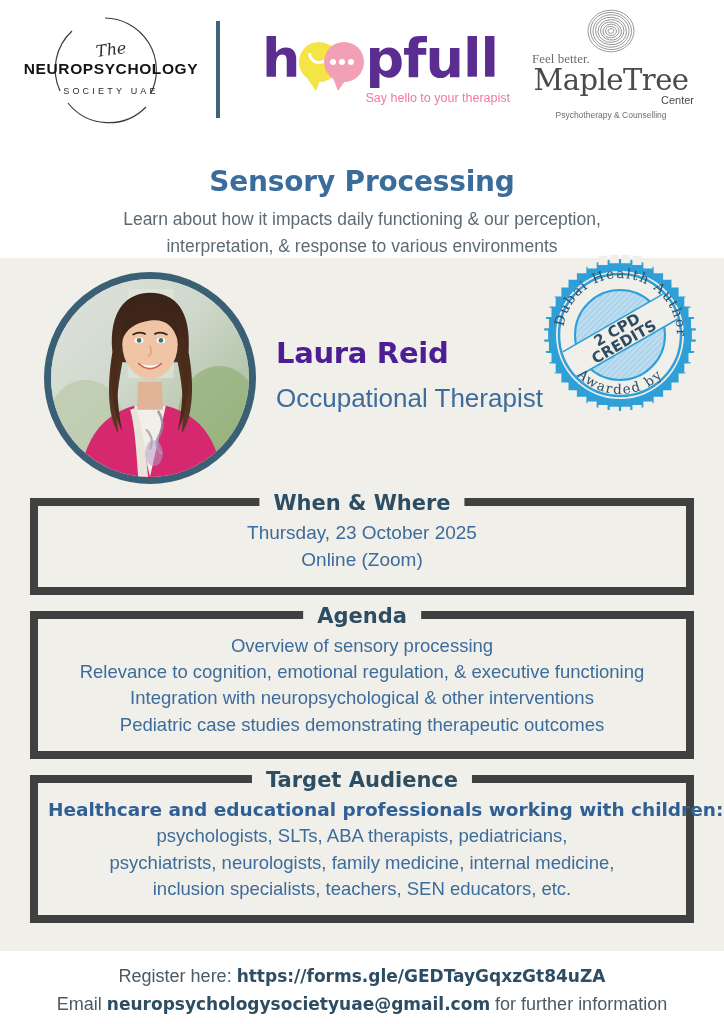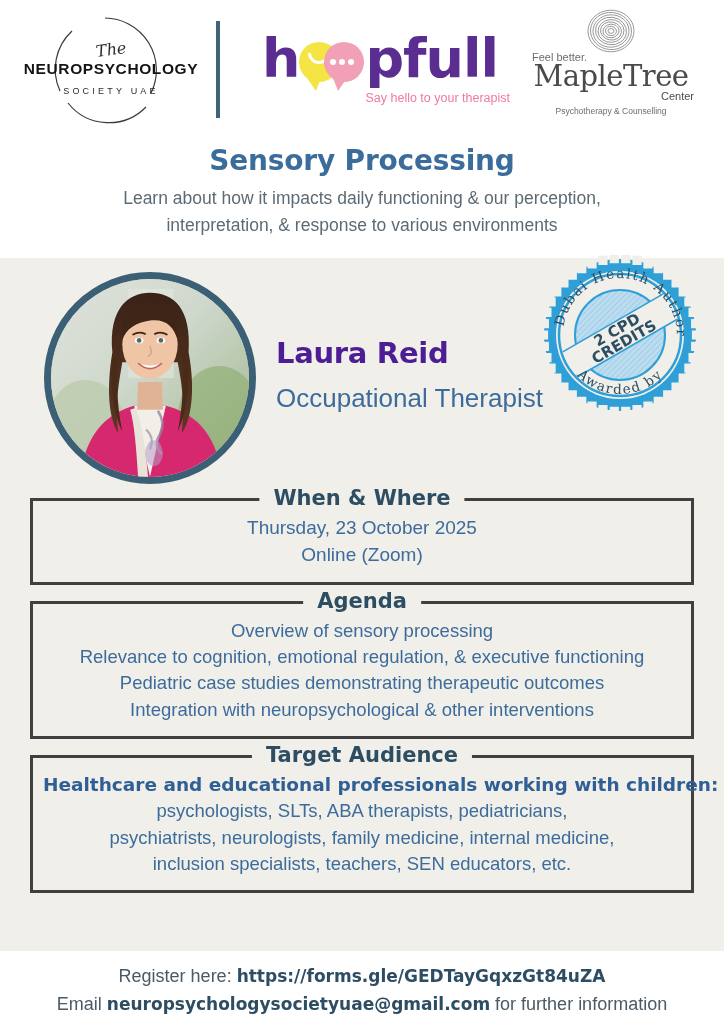--- a/index.html
+++ b/index.html
@@ -193,22 +193,22 @@
     width: 190px;
     flex: 0 0 auto;
     display: flex;
     flex-direction: column;
     align-items: center;
     justify-content: flex-start;
     height: 120px;
   }
   .maple-rings { width: 52px; height: 44px; display:block; }
   .maple-feel {
-    font-family: Liberation Sans, sans-serif;
-    font-size: 11px;
+    font-family: Liberation Serif, serif;
+    font-size: 13px;
     color: #6d6d6d;
     align-self: flex-start;
     margin-left: 16px;
     margin-top: -2px;
   }
   .maple-name {
     font-family: "DejaVu Serif", serif;
     font-size: 29px;
     color: #4a4a4a;
     line-height: 1;
@@ -227,20 +227,21 @@
     font-family: "Liberation Sans", sans-serif;
     font-size: 8.5px;
     color: #6d6d6d;
     margin-top: 4px;
   }
 
   
   .title-block {
     text-align: center;
     padding: 8px 40px 0 40px;
+    margin-top: 21px;
   }
   .event-title {
     font-family: "DejaVu Sans", sans-serif;
     font-weight: bold;
     font-size: 28px;
     color: #3b6d9c;
     letter-spacing: -0.2px;
     margin: 0 0 8px 0;
     line-height: 1.1;
   }
@@ -308,21 +309,21 @@
     top: -3px;
     width: 160px;
     height: 160px;
   }
   .cpd-badge svg { display:block; width:100%; height:100%; }
 
   
   .section-box {
     position: relative;
     margin: 0 30px 16px 30px;
-    border: 3px solid #404040;
+    border: 8px solid #404040;
     padding: 14px 10px 13px 10px;
     text-align: center;
   }
   .section-legend {
     position: absolute;
     top: -16px;
     left: 50%;
     transform: translateX(-50%);
     background: #f0efe9;
     padding: 0 14px;
@@ -540,22 +541,22 @@
   <div id="sections-container">
       <div class="section-box box-when">
         <div class="section-legend">When &amp; Where</div>
         <div class="box-line">Thursday, 23 October 2025</div>
         <div class="box-line">Online (Zoom)</div>
       </div>
       <div class="section-box agenda-box">
         <div class="section-legend">Agenda</div>
         <div class="box-line">Overview of sensory processing</div>
         <div class="box-line">Relevance to cognition, emotional regulation, &amp; executive functioning</div>
+        <div class="box-line">Integration with neuropsychological &amp; other interventions</div>
         <div class="box-line">Pediatric case studies demonstrating therapeutic outcomes</div>
-        <div class="box-line">Integration with neuropsychological &amp; other interventions</div>
       </div>
       <div class="section-box audience-box">
         <div class="section-legend">Target Audience</div>
         <div class="box-line bold">Healthcare and educational professionals working with children:</div>
         <div class="box-line">psychologists, SLTs, ABA therapists, pediatricians,</div>
         <div class="box-line">psychiatrists, neurologists, family medicine, internal medicine,</div>
         <div class="box-line">inclusion specialists, teachers, SEN educators, etc.</div>
       </div>
     </div>
 </div>

